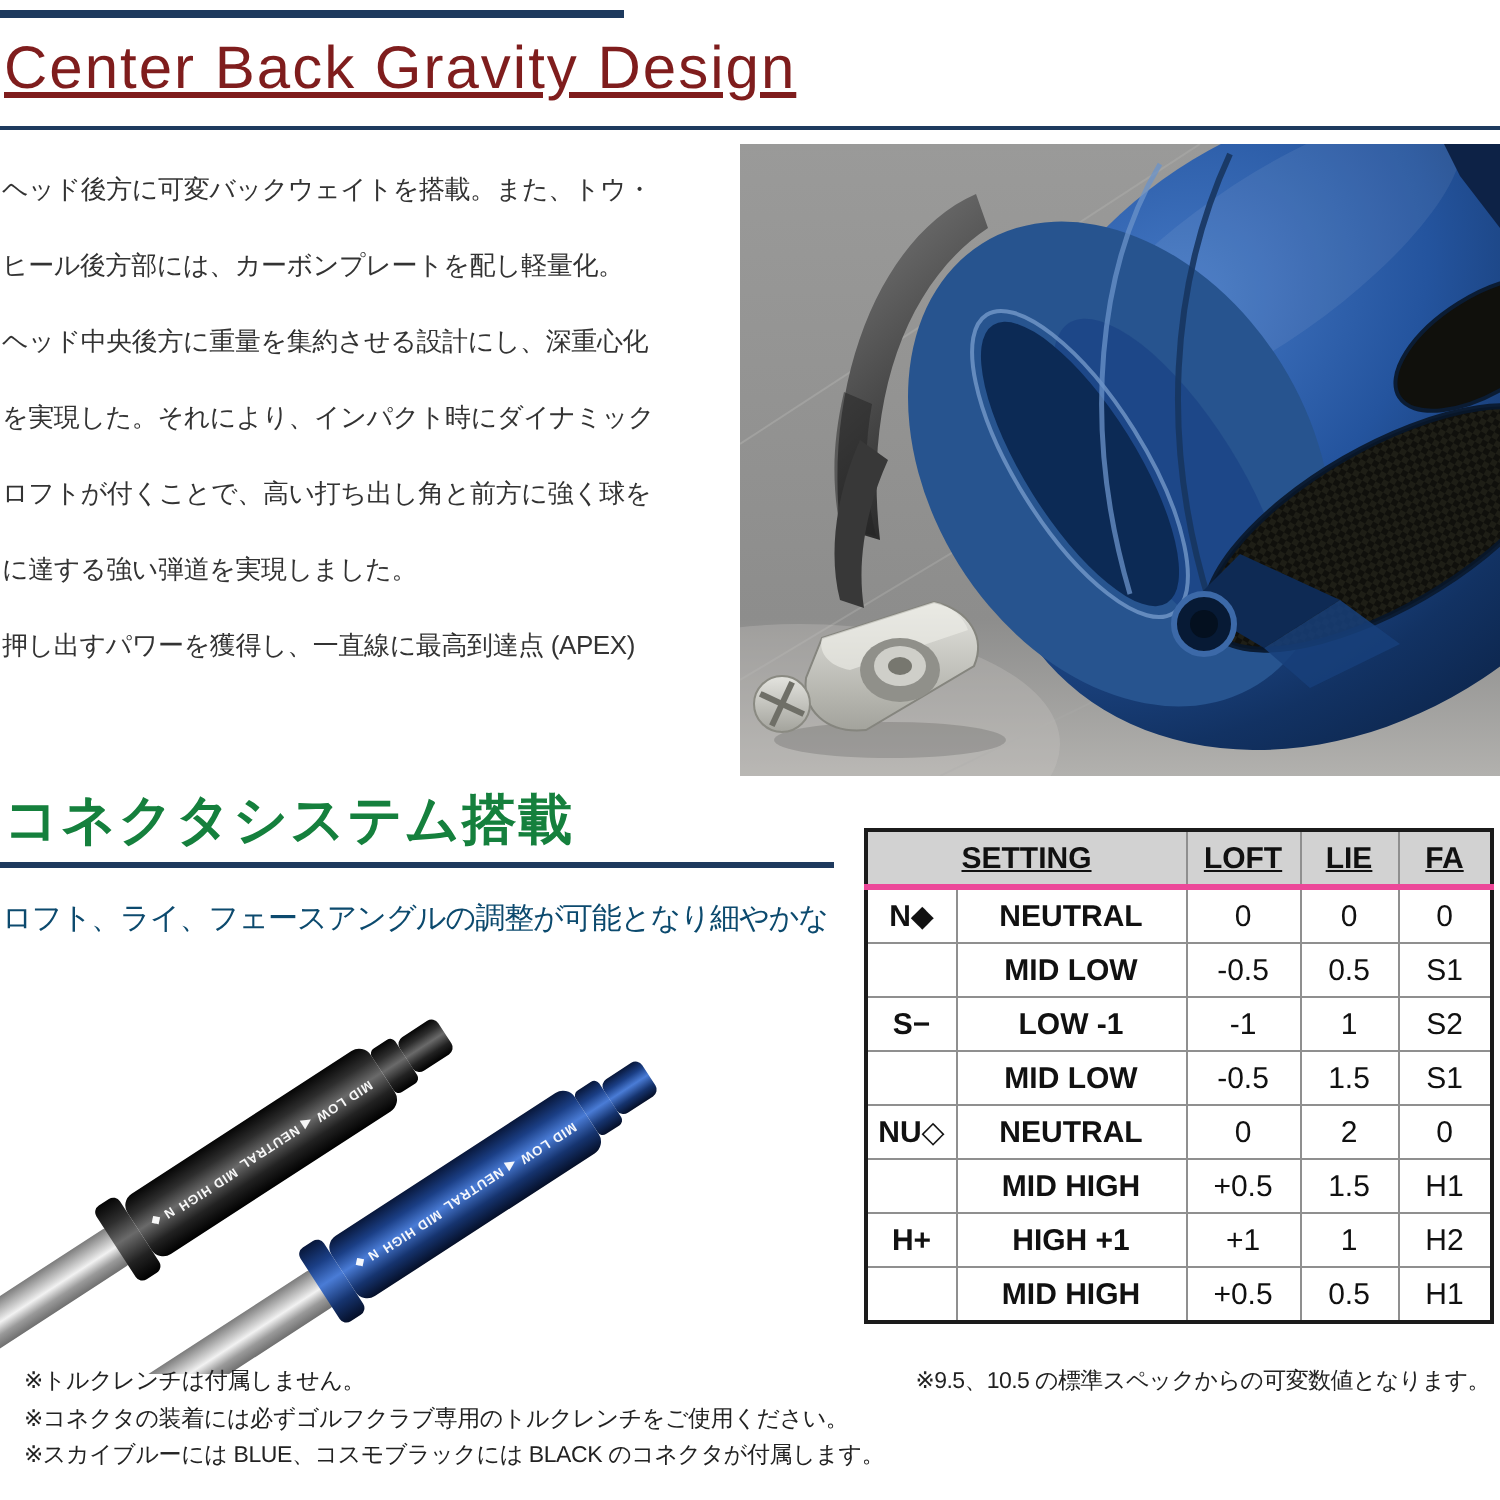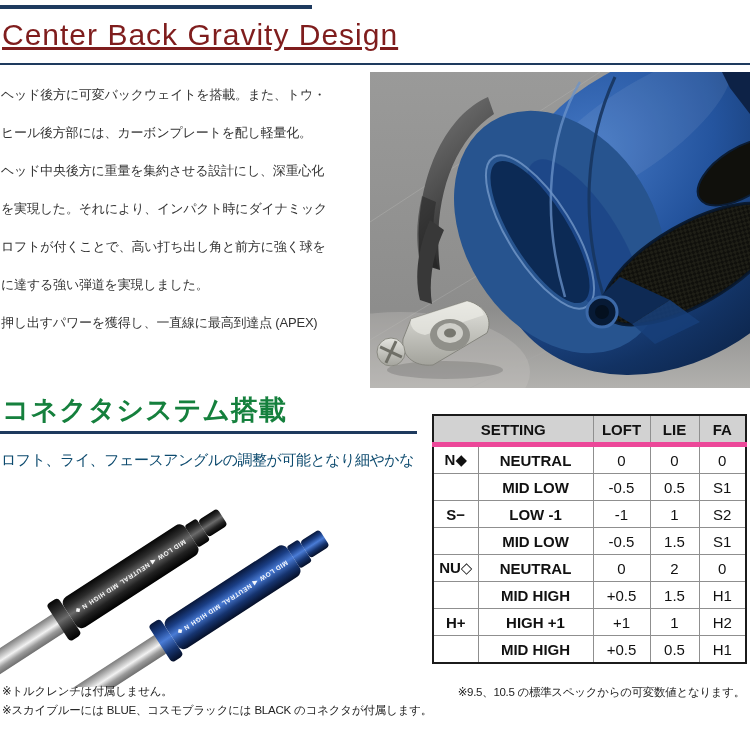--- a/index.html
+++ b/index.html
@@ -45,26 +45,26 @@
     color:#fff;font-size:6.5px;font-weight:bold;letter-spacing:.5px;white-space:nowrap;
     transform:rotate(180deg);opacity:.95;}
   .neck{width:14px;height:26px;border-radius:3px;}
   .tipcap{width:24px;height:20px;border-radius:4px;}
   
   .spec-table-wrap{position:absolute;left:432px;top:414px;width:313px;}
   table.spec{border-collapse:collapse;width:313px;table-layout:fixed;border:2px solid #1b1b1b;}
   table.spec th,table.spec td{
     border:1px solid #8f8f8f;height:26px;padding:0;text-align:center;
     font-size:15px;color:#111;overflow:hidden;white-space:nowrap;}
-  table.spec th{background:#d2d2d2;font-weight:bold;border-bottom:5px solid #ec4899;}
+  table.spec th{background:#d2d2d2;font-weight:bold;border-bottom:3px solid #ec4899;text-decoration:underline;}
   td.cell-marker{font-weight:bold;}
   td.cell-setting{font-weight:bold;}
   .table-footnote{margin-top:21px;font-size:11.5px;color:#222;text-align:right;letter-spacing:-0.3px;white-space:nowrap;}
   
-  .bottom-notes{position:absolute;left:2px;top:682px;font-size:11.5px;color:#222;letter-spacing:-0.2px;}
+  .bottom-notes{position:absolute;left:12px;top:682px;font-size:11.5px;color:#222;letter-spacing:-0.2px;}
   .bottom-notes .note-line{line-height:18.5px;white-space:nowrap;}
 </style>
 </head>
 <body>
 
 <div class="top-rule"></div>
 <h1 class="main-title">Center Back Gravity Design</h1>
 <div class="title-underline"></div>
 
 <div class="para1">
@@ -281,15 +281,16 @@
         </tr>
       </tbody>
   </table>
   <div class="table-footnote">※9.5、10.5 の標準スペックからの可変数値となります。</div>
 </div>
 
 <div class="bottom-notes">
 
     <div class="note-line">※トルクレンチは付属しません。</div>
 
+    <div class="note-line">※コネクタの装着には必ずゴルフクラブ専用のトルクレンチをご使用ください。</div>
 
     <div class="note-line">※スカイブルーには BLUE、コスモブラックには BLACK のコネクタが付属します。</div>
   </div>
 
 </body></html>

